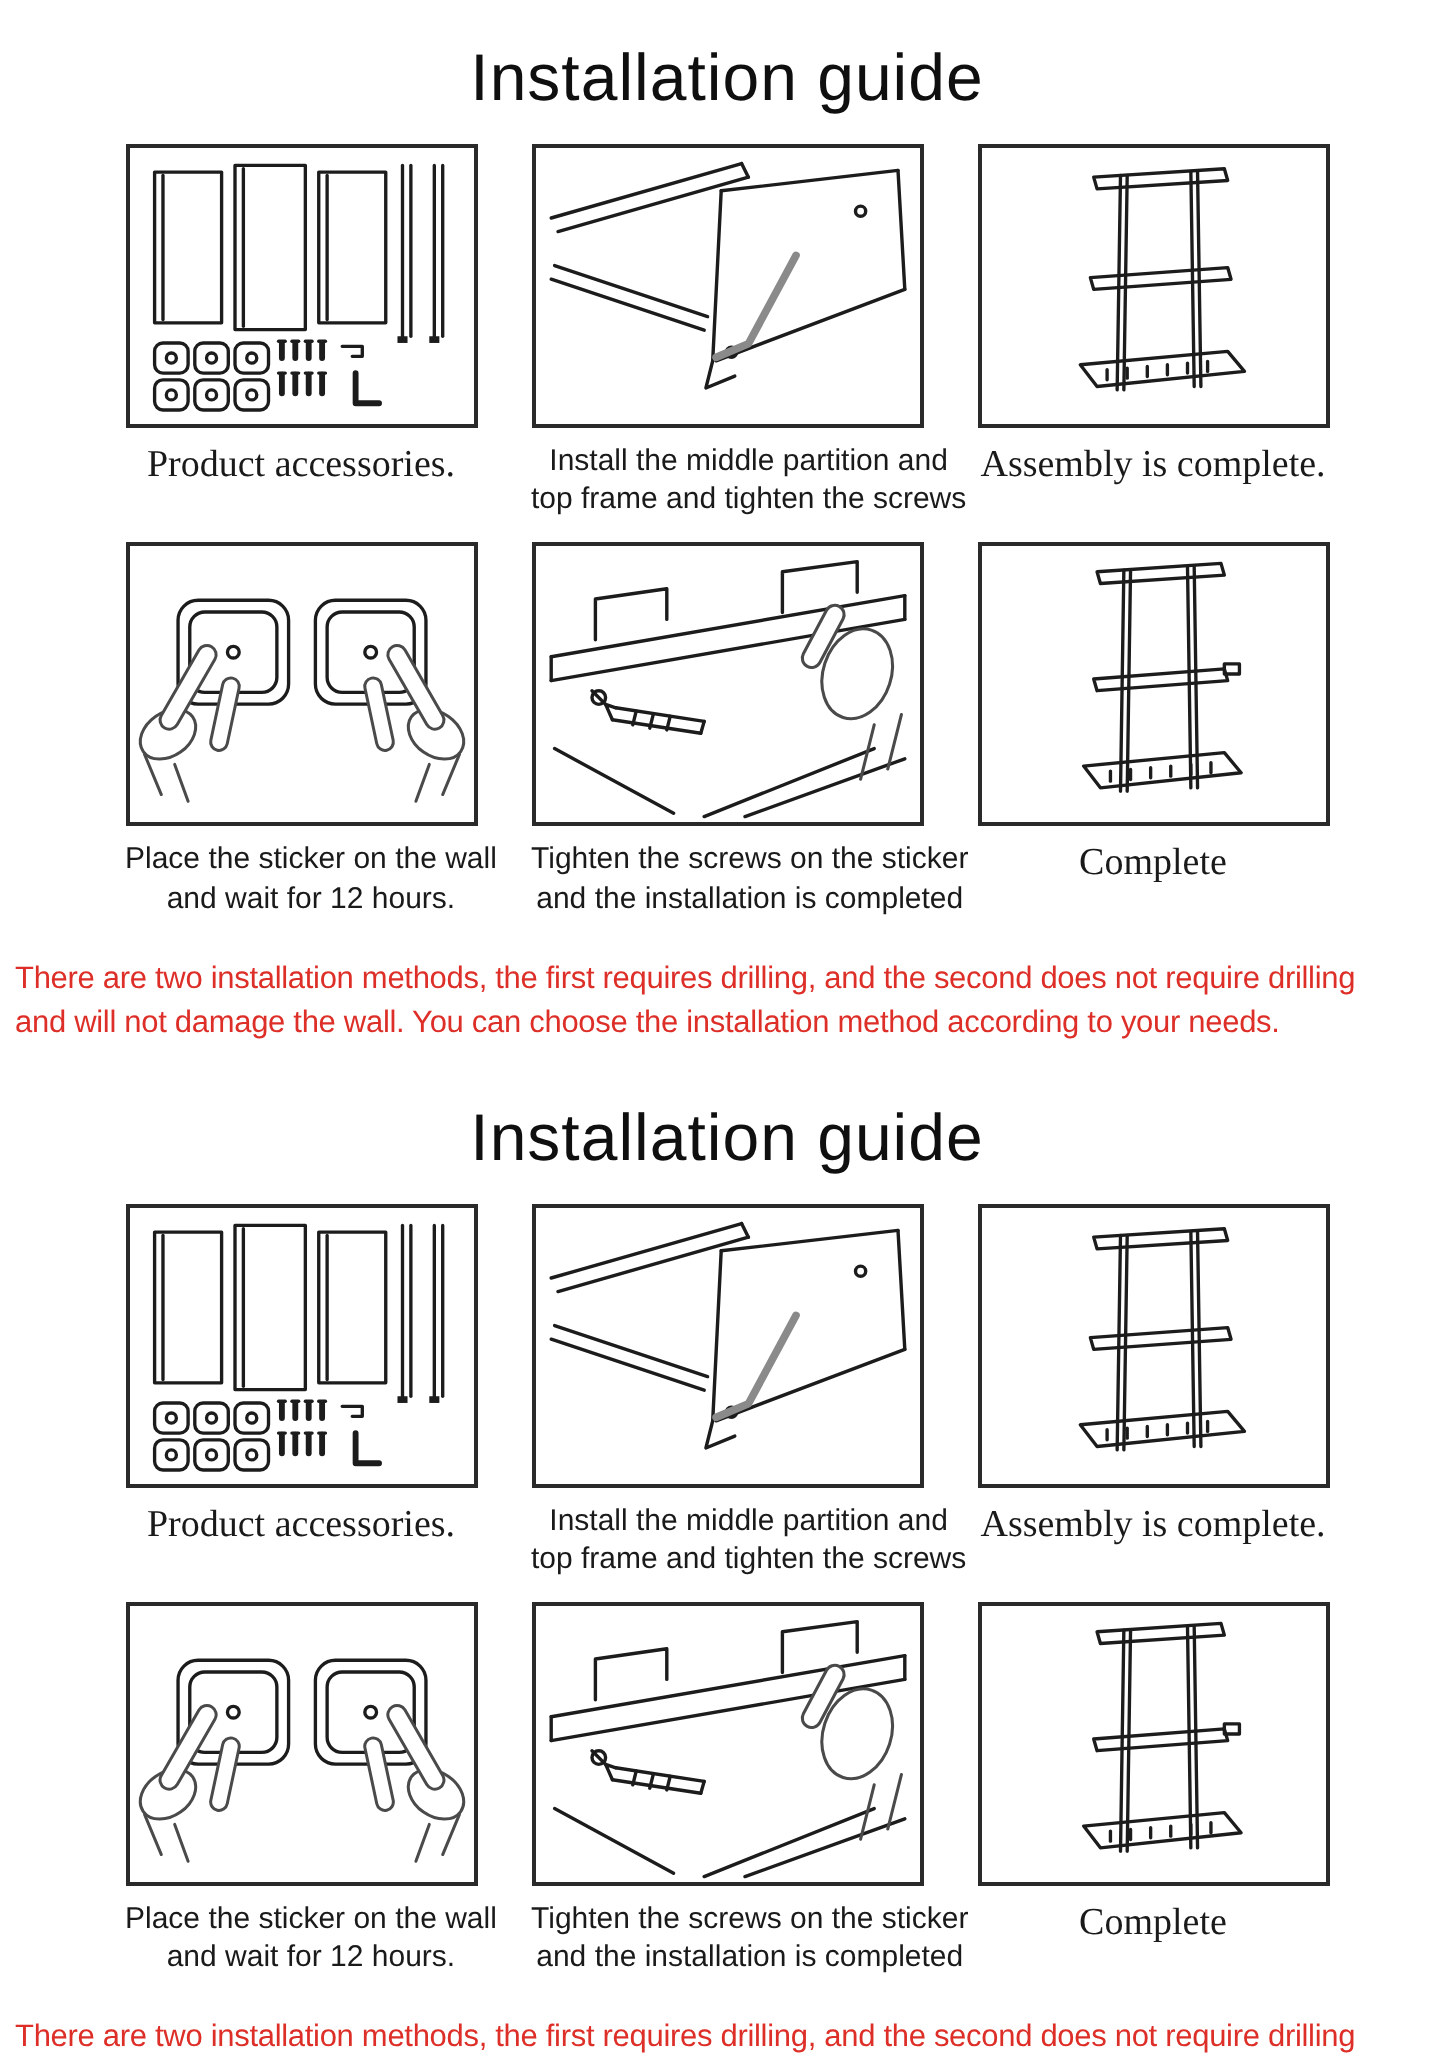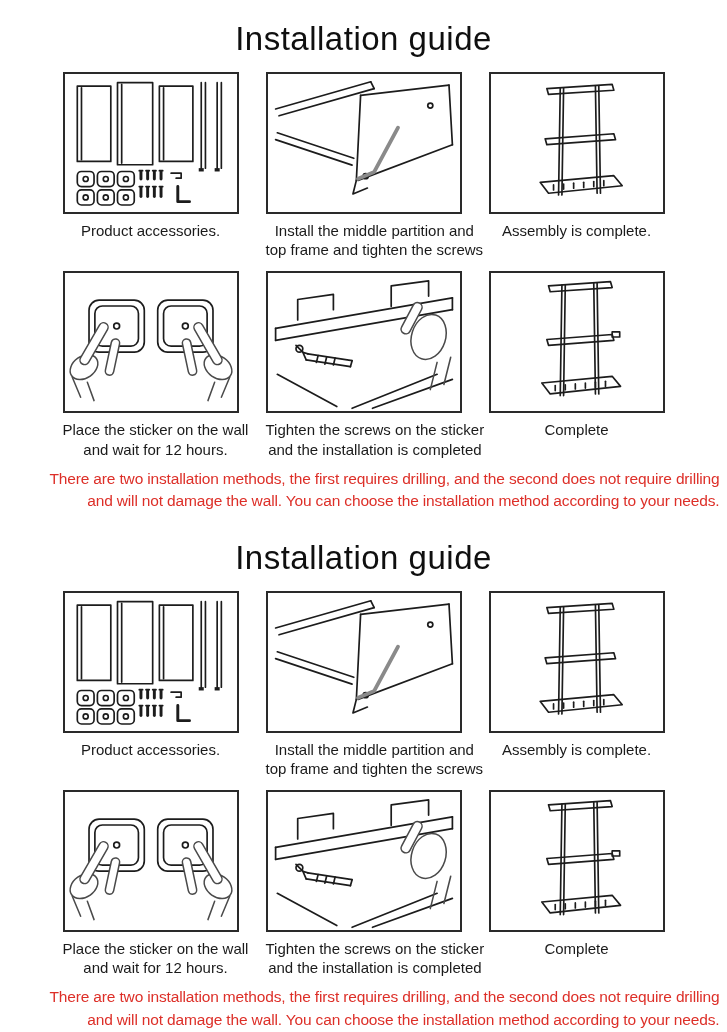--- a/index.html
+++ b/index.html
@@ -42,26 +42,26 @@
   .panel svg{color:var(--ink);display:block;}
   .caption{
     white-space:pre-line;
     text-align:center;
     margin:7px auto 2px;
     width:max-content;
     max-width:232px;
     line-height:1.28;
     color:#1a1a1a;
   }
-  .cap-lg{font-size:15px;}
+  .cap-lg{font-size:19px;font-family:Liberation Serif, serif;}
   .cap-sm{font-size:15px;}
   .note{
     white-space:pre-line;
-    text-align:right;
-    margin:7px auto 0;
+    text-align:left;
+    margin:18px auto 0;
     width:712px;
     font-size:15.5px;
     letter-spacing:-0.15px;
     line-height:1.45;
     color:var(--note-red);
   }
   .lineart{fill:none;stroke:currentColor;stroke-width:2;stroke-linecap:round;stroke-linejoin:round;}
   .thick{stroke-width:3.5;}
   .grayTool{fill:none;stroke:#8a8a8a;stroke-width:4.5;stroke-linecap:round;stroke-linejoin:round;}
   .hand{fill:#ffffff;stroke:#4a4a4a;stroke-width:1.8;}

